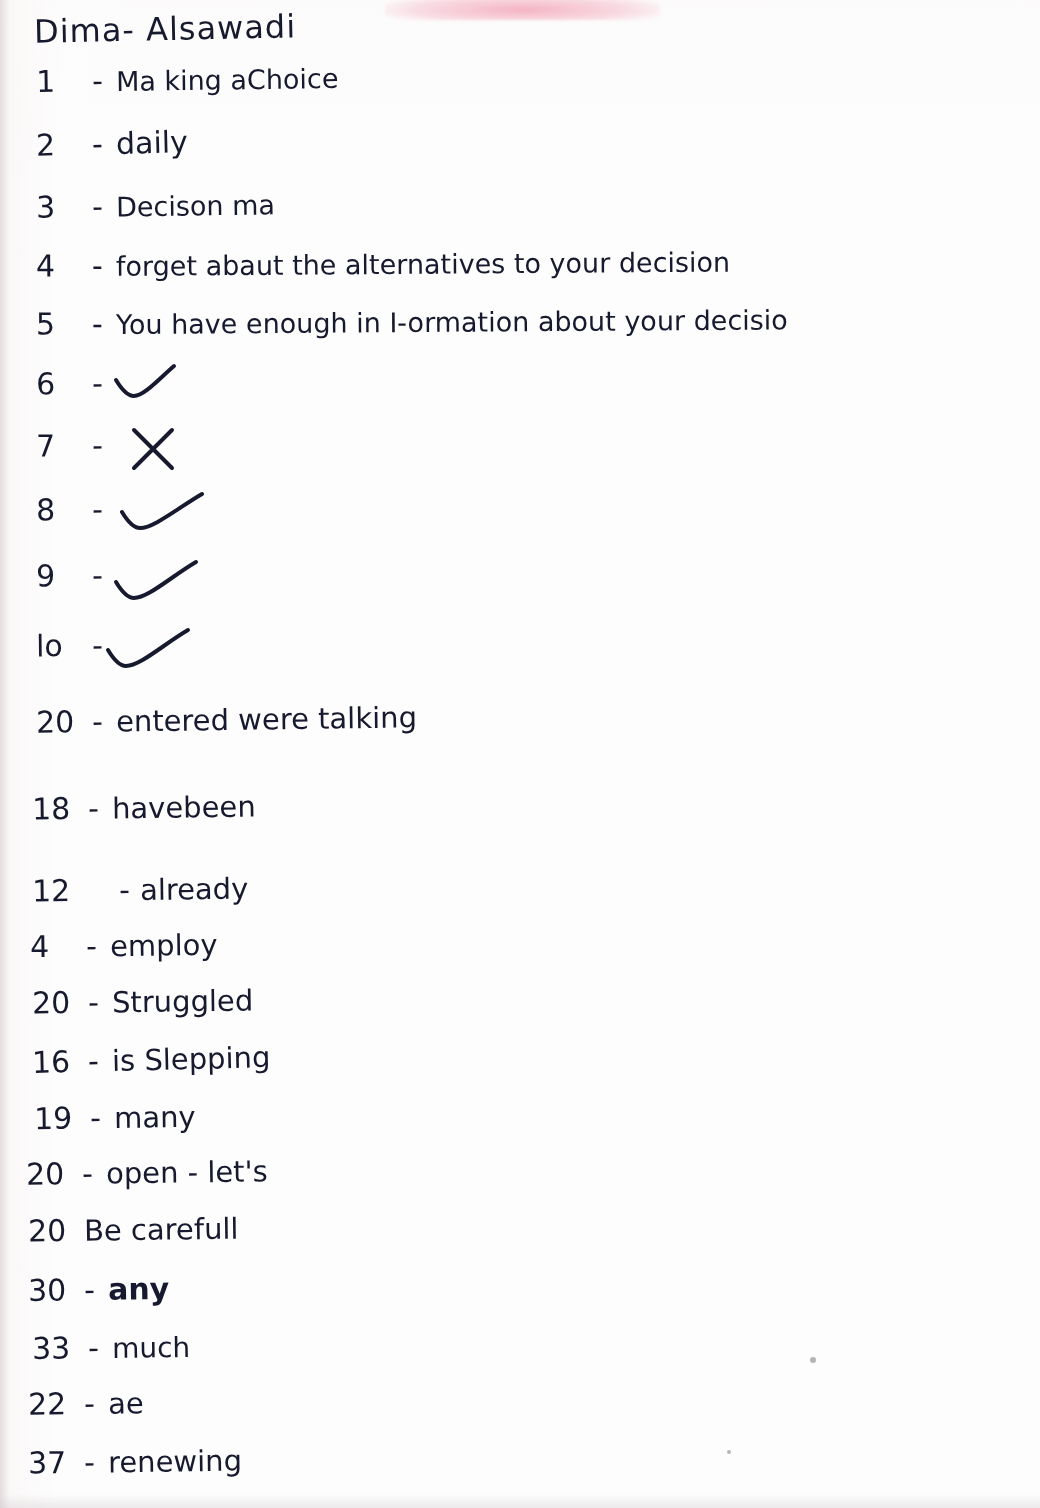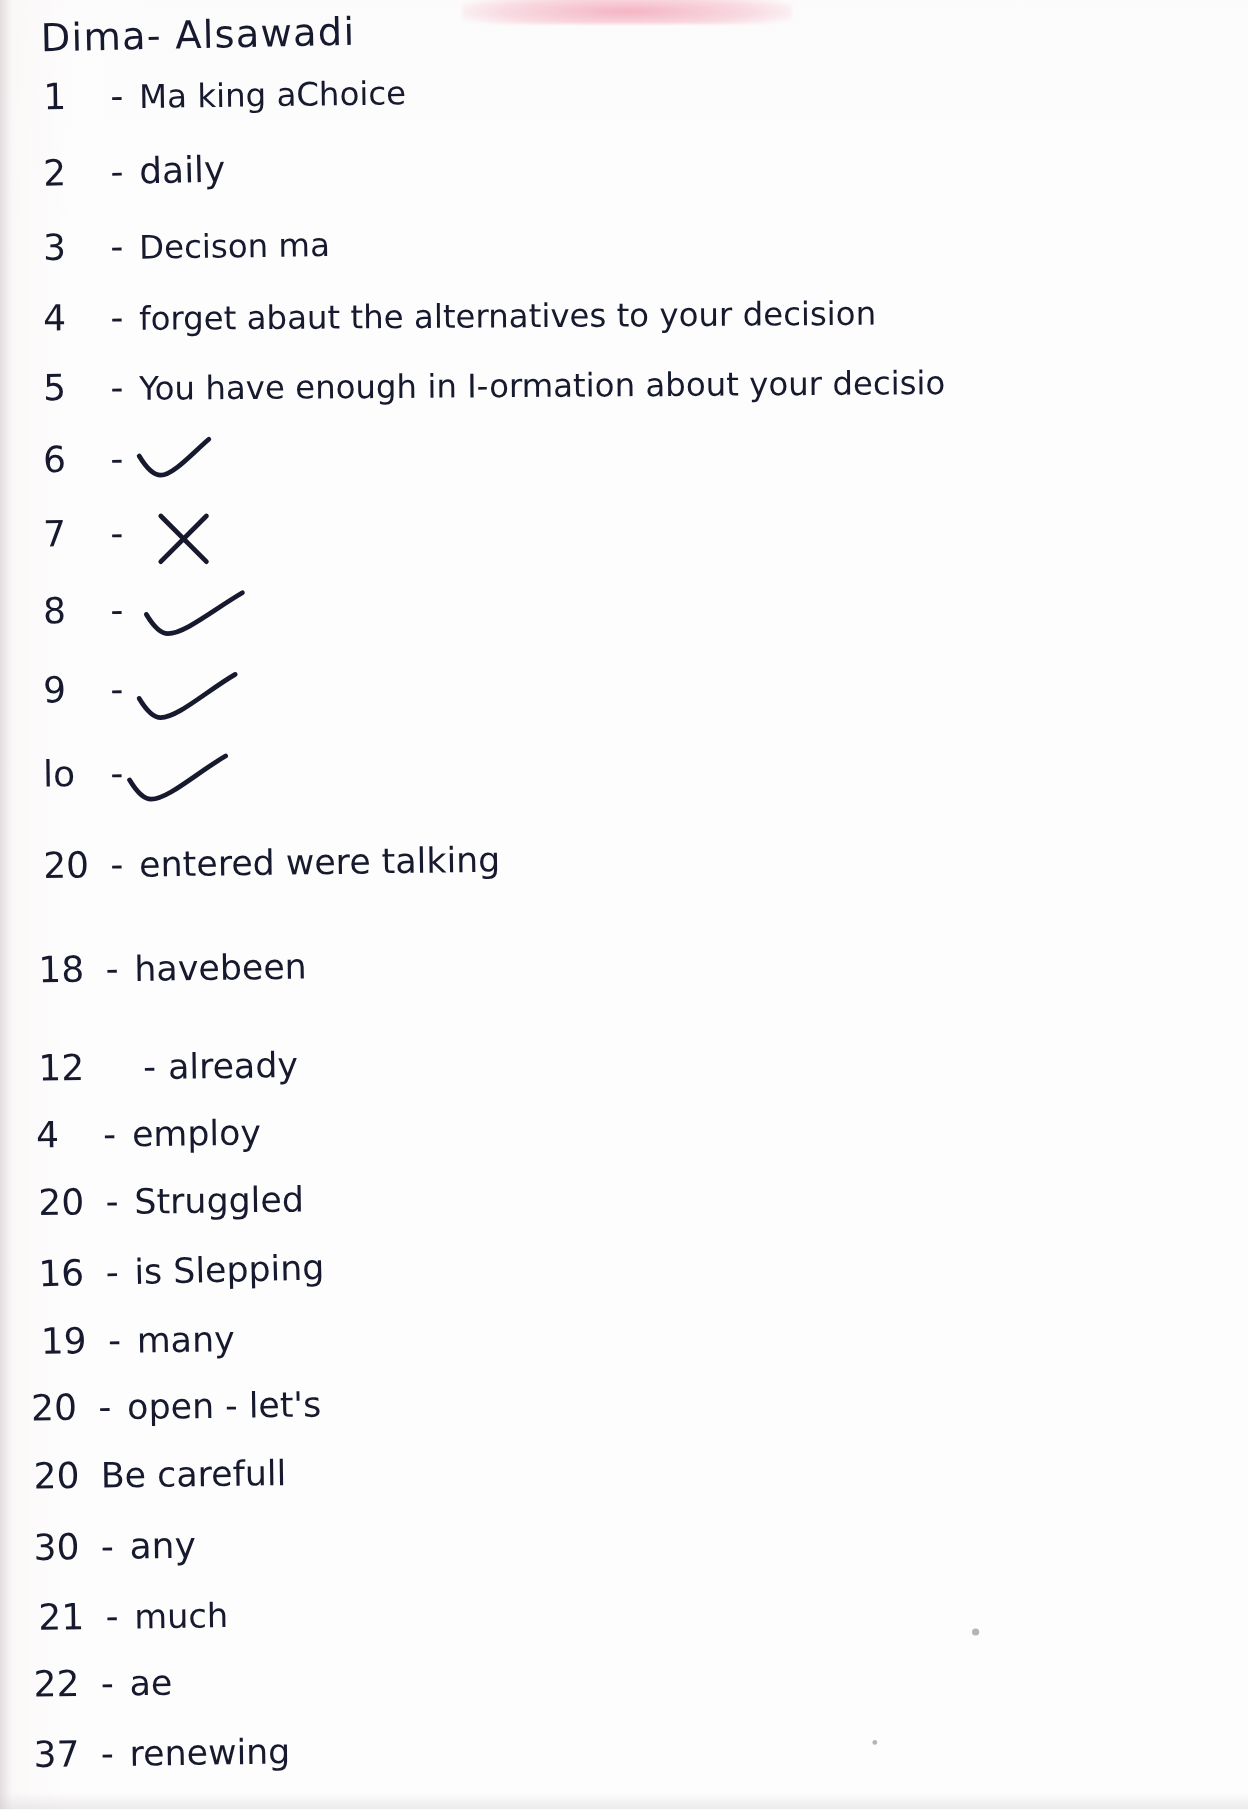--- a/index.html
+++ b/index.html
@@ -237,25 +237,25 @@
   </div>
 
   <div class="row slant1" style="left:28px; top:1212px;">
     <span class="idx">20</span>
     <span class="body" style="font-size:29px;">Be carefull</span>
   </div>
 
   <div class="row slant1" style="left:28px; top:1272px;">
     <span class="idx">30</span>
     <span class="idx" style="min-width:14px;">-</span>
-    <span class="body" style="font-size:30px;">any</span>
+    <span class="body" style="font-size:30px;font-weight:bold;">any</span>
   </div>
 
   <div class="row slant1" style="left:32px; top:1330px;">
-    <span class="idx">21</span>
+    <span class="idx">33</span>
     <span class="idx" style="min-width:14px;">-</span>
     <span class="body" style="font-size:28px;">much</span>
   </div>
 
   <div class="row slant1" style="left:28px; top:1386px;">
     <span class="idx">22</span>
     <span class="idx" style="min-width:14px;">-</span>
     <span class="body" style="font-size:29px;">ae</span>
   </div>
 

